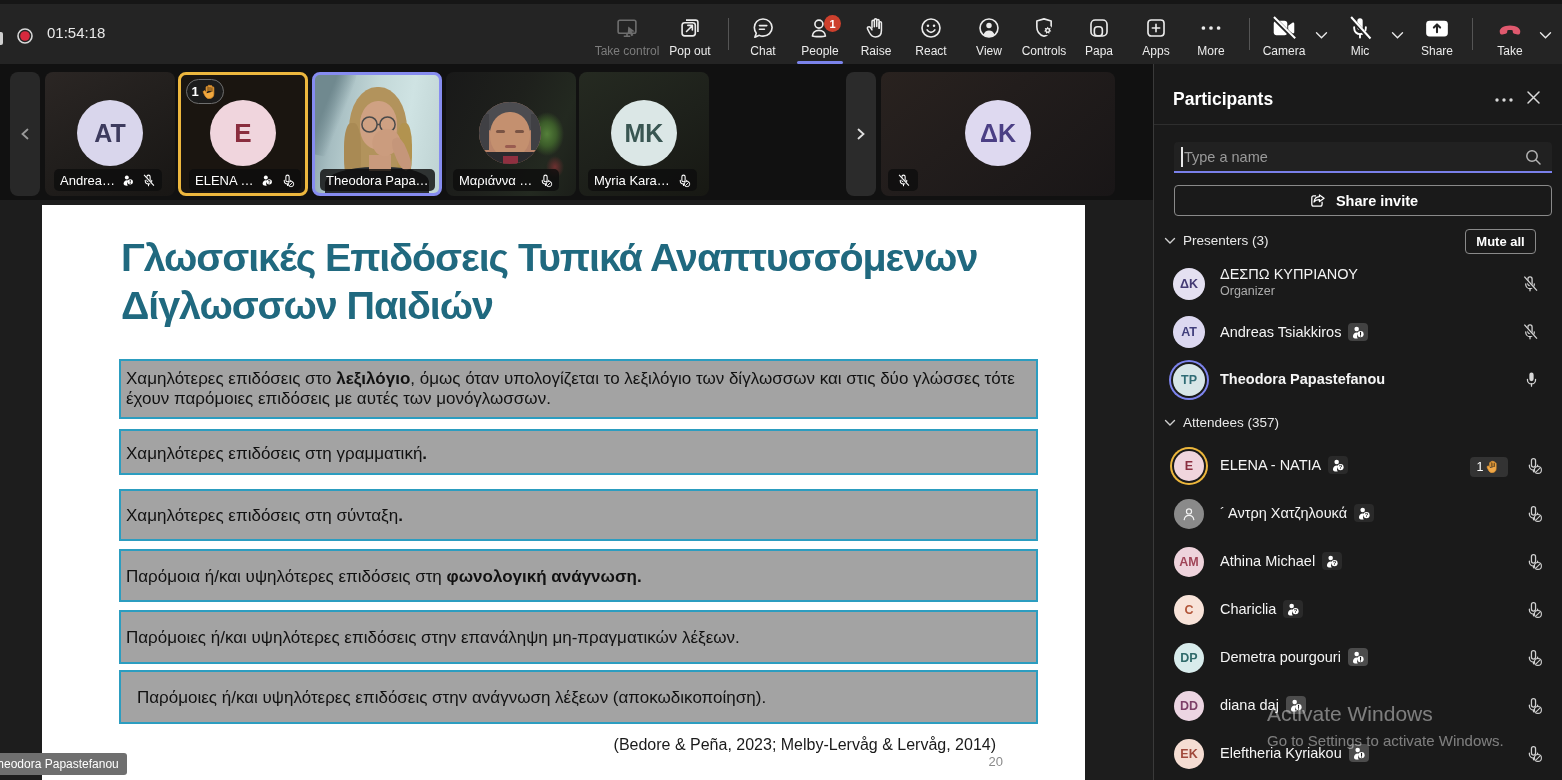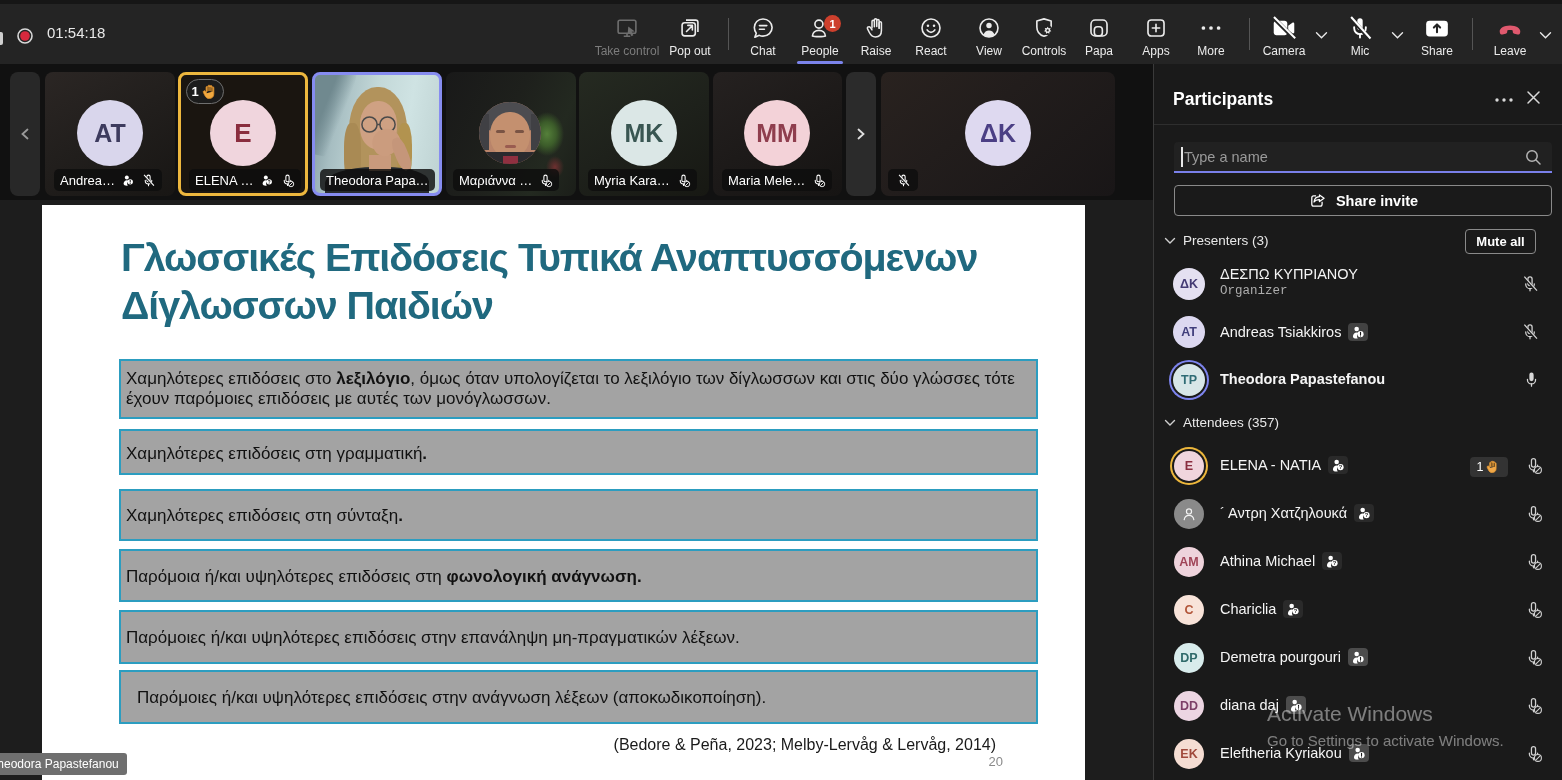--- a/index.html
+++ b/index.html
@@ -208,21 +208,21 @@
   </div>
 
   <div class="tb-sep" style="left:1472px;"></div>
 
   <div class="tb-btn" style="left:1480px;width:60px;">
     <div class="ic">
           <svg width="30" height="28" viewBox="0 0 26 24">
       <path fill="#e0596e" d="M4.1 15.3c-.4-3 3.7-5.5 8.9-5.5s9.3 2.5 8.9 5.5l-.2 1c-.2 1-1.2 1.6-2.2 1.4l-2.7-.7c-.8-.2-1.4-.9-1.4-1.8v-1.1c-1.5-.4-3.3-.4-4.8 0v1.1c0 .9-.6 1.6-1.4 1.8l-2.7.7c-1 .2-2-.4-2.2-1.4z"></path>
     </svg>
         </div>
-    <div class="lb">Leave</div>
+    <div class="lb">Take</div>
   </div>
   <svg class="abs" style="left:1539px;top:27px" width="13" height="9" viewBox="0 0 13 9" fill="none" stroke="#e8e8e8" stroke-width="1.4" stroke-linecap="round">
         <path d="M1.5 1.8L6.5 6.8L11.5 1.8"></path>
       </svg>
 </div>
 
 <div id="strip" class="abs" style="left:0;top:64px;width:1153px;height:136px;background:#111111;">
 <div class="scrollbtn" style="left:10px;width:30px;">
   <svg width="14" height="14" viewBox="0 0 14 14" fill="none" stroke="#9a9a9a" stroke-width="1.8" stroke-linecap="round">
           <path d="M9.5 2.5L4.5 7l5 4.5"></path>
@@ -323,32 +323,20 @@
     <svg width="15" height="15" viewBox="0 0 24 24" fill="none" stroke="#fff" stroke-width="1.7">
             <rect x="9.4" y="3.4" width="5.2" height="10.6" rx="2.6"></rect>
             <path d="M6.8 11.6v.9a5.2 5.2 0 0010.4 0v-.9" stroke-linecap="round"></path>
             <path d="M12 17.8v2.2" stroke-linecap="round"></path>
             <circle cx="17.6" cy="17.6" r="4.4" fill="#151515" stroke-width="1.4"></circle>
             <line x1="14.9" y1="20.3" x2="20.3" y2="14.9" stroke-width="1.4"></line>
           </svg>
   </div>
 </div>
 
-<div class="tile" style="left:713px;width:129px;background:linear-gradient(150deg,#252120 0%,#1d1a19 50%,#161413 100%);">
-  <div class="avatar" style="left:31px;top:28px;width:66px;height:66px;background:#f3d2d8;color:#8f3e4e;font-size:25px;">MM</div>
-  <div class="pill" style="left:9px;bottom:5px;">Maria Mele…
-    <svg width="15" height="15" viewBox="0 0 24 24" fill="none" stroke="#fff" stroke-width="1.7">
-            <rect x="9.4" y="3.4" width="5.2" height="10.6" rx="2.6"></rect>
-            <path d="M6.8 11.6v.9a5.2 5.2 0 0010.4 0v-.9" stroke-linecap="round"></path>
-            <path d="M12 17.8v2.2" stroke-linecap="round"></path>
-            <circle cx="17.6" cy="17.6" r="4.4" fill="#151515" stroke-width="1.4"></circle>
-            <line x1="14.9" y1="20.3" x2="20.3" y2="14.9" stroke-width="1.4"></line>
-          </svg>
-  </div>
-</div>
 
 <div class="scrollbtn" style="left:846px;width:30px;background:#2b2b2b;">
   <svg width="14" height="14" viewBox="0 0 14 14" fill="none" stroke="#e0e0e0" stroke-width="1.8" stroke-linecap="round">
           <path d="M4.5 2.5L9.5 7l-5 4.5"></path>
         </svg>
 </div>
 
 <div class="tile" style="left:881px;width:234px;background:linear-gradient(140deg,#29221f 0%,#221d1c 40%,#191617 100%);">
   <div class="avatar" style="left:84px;top:28px;width:66px;height:66px;background:#ded9f0;color:#4b3f85;font-size:25px;">ΔΚ</div>
   <div class="pill" style="left:7px;bottom:5px;width:30px;padding:0;justify-content:center;">
@@ -423,21 +411,21 @@
 
 <svg class="abs" style="left:10px;top:173px" width="12" height="8" viewBox="0 0 12 8" fill="none" stroke="#cfcfcf" stroke-width="1.4" stroke-linecap="round">
         <path d="M1.5 1.5L6 6l4.5-4.5"></path>
       </svg>
 <div class="sect" style="left:29px;top:169px;">Presenters (3)</div>
 <div class="abs" style="left:311px;top:165px;width:71px;height:25px;border:1px solid #8a8a8a;border-radius:4px;display:flex;align-items:center;justify-content:center;color:#fff;font-size:13px;font-weight:bold;">Mute all</div>
 
 <div class="prow" style="left:0;top:196px;">
   <div class="av" style="left:19px;width:32px;height:32px;background:#e4e0f1;color:#443b74;font-size:12.5px;">ΔΚ</div>
   <div class="nm" style="left:66px;top:6px;">ΔΕΣΠΩ ΚΥΠΡΙΑΝΟΥ</div>
-  <div class="abs" style="left:66px;top:24px;font-size:12.5px;color:#adadad;font-family:Liberation Mono, monospace;">Organizer</div>
+  <div class="abs" style="left:66px;top:24px;font-size:12.5px;color:#adadad;">Organizer</div>
   <svg class="abs" style="left:366px;top:14px" width="20" height="20" viewBox="0 0 24 24" fill="none" stroke="#d8d8d8" stroke-width="1.5">
           <rect x="9.5" y="3.5" width="5" height="10.4" rx="2.5"></rect>
           <path d="M6.9 11.7v.8a5.1 5.1 0 0010.2 0v-.8" stroke-linecap="round"></path>
           <path d="M12 17.6v2.6" stroke-linecap="round"></path>
           <line x1="4.4" y1="3.6" x2="19.8" y2="20.4" stroke="#1a1a1a" stroke-width="3"></line>
           <line x1="5.2" y1="3.2" x2="20.4" y2="19.9"></line>
         </svg>
 </div>
 <div class="prow" style="left:0;top:244px;">
   <div class="av" style="left:19px;width:32px;height:32px;background:#dcd8f0;color:#413f7c;font-size:12.5px;">AT</div>

